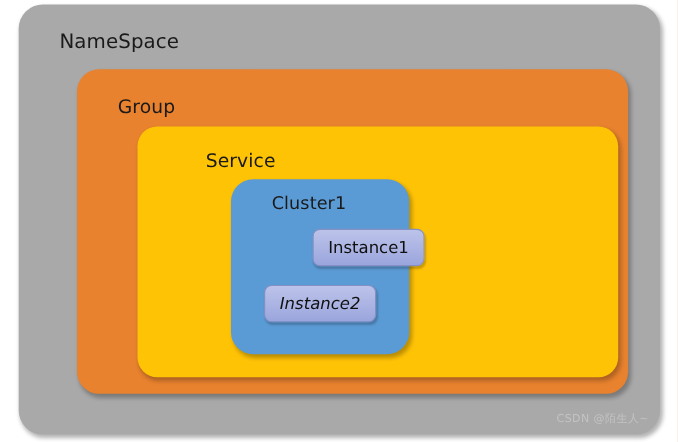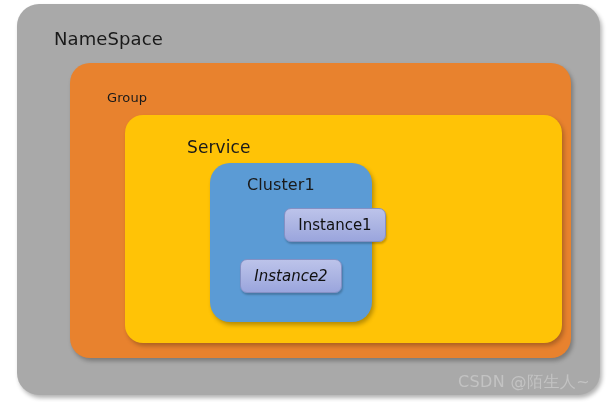--- a/index.html
+++ b/index.html
@@ -105,37 +105,37 @@
     left: 0;
     width: 100%;
     color: #1a1a1a;
     font-size: 17px;
     line-height: 20px;
     letter-spacing: 0.1px;
     white-space: nowrap;
     margin-left: 37px;
   }
   .namespace-title { top: 25px; font-size: 18px; }
-  .group-title     { top: 25px; font-size: 13px; }
+  .group-title     { top: 25px; font-size: 17px; }
   .service-title   { top: 22px; font-size: 17px; padding-left: 25px; }
   .cluster-title   { top: 12px; font-size: 16px; }
 
   .instance-label {
     color: #101010;
     font-size: 15px;
     line-height: 17px;
     white-space: nowrap;
   }
 
   
   .watermark {
     position: absolute;
     right: 10px;
     bottom: 6px;
-    font-size: 16px;
+    font-size: 10px;
     line-height: 14px;
     color: #c3c3c3;
     letter-spacing: 0.4px;
     white-space: nowrap;
     user-select: none;
   }
 </style>
 </head>
 <body>
 

